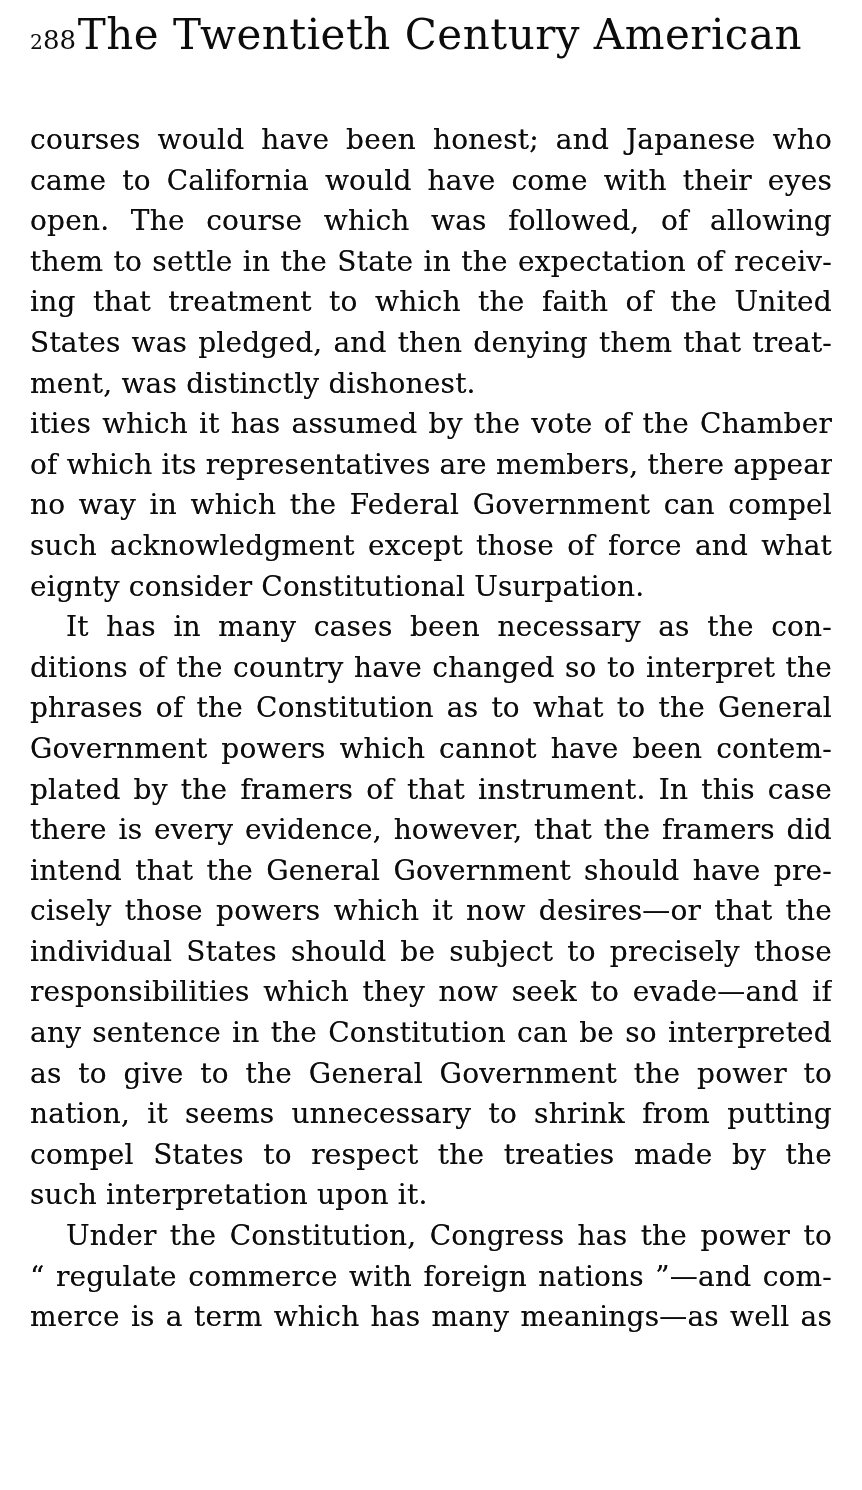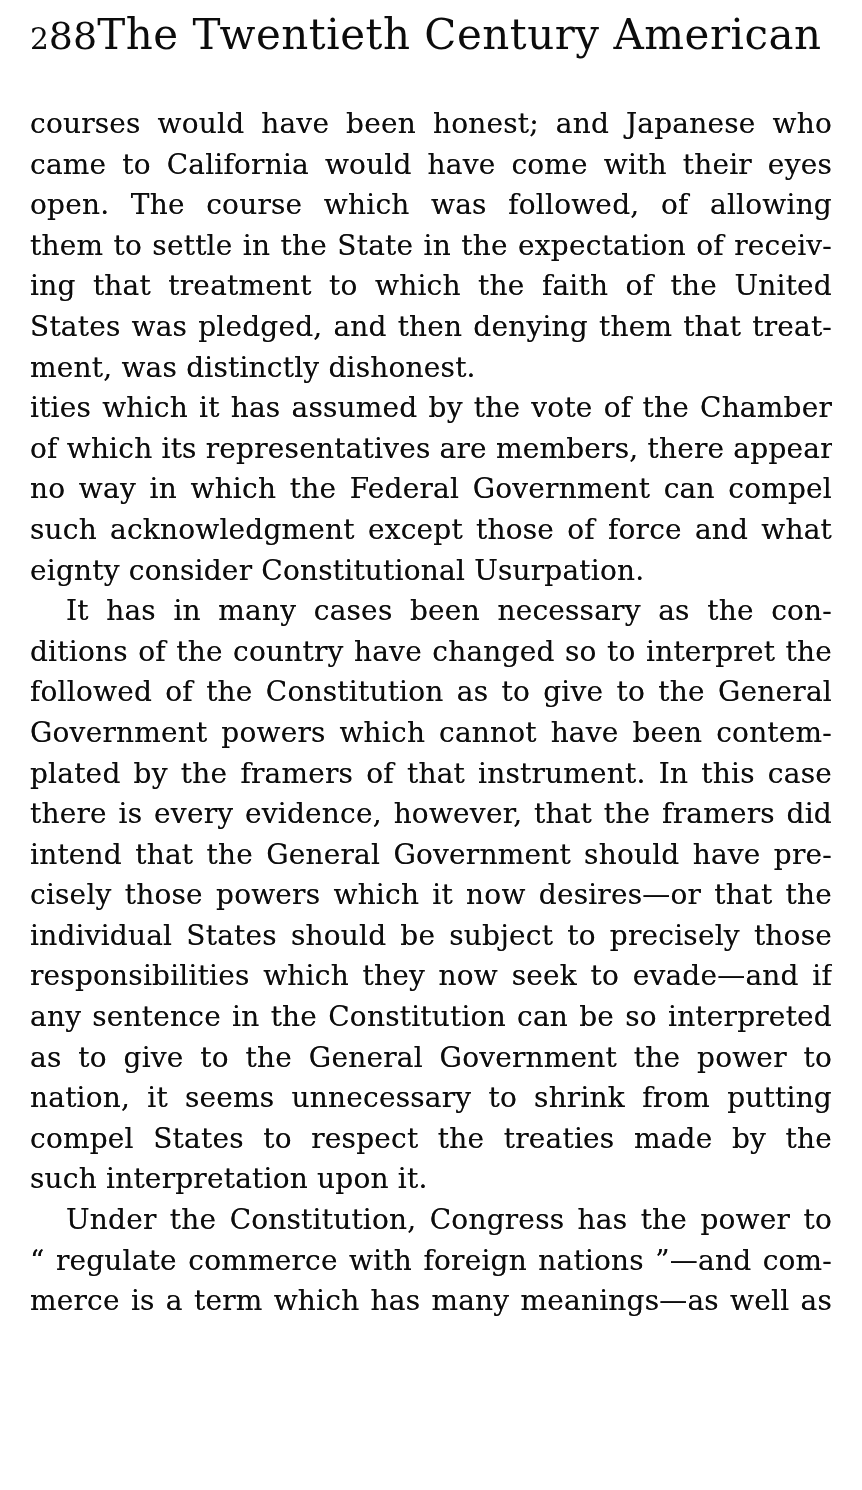--- a/index.html
+++ b/index.html
@@ -17,37 +17,37 @@
   }
   .page-header {
     display: flex;
     align-items: baseline;
     padding-top: 14px;
     height: 90px;
     box-sizing: border-box;
   }
   .pagenum {
     display: inline-block;
-    font-size: 38px;
+    font-size: 26px;
     line-height: 1;
     flex: 0 0 auto;
   }
   .pagenum::first-letter { font-size: 0.78em; }
   .runhead {
     flex: 1 1 auto;
     text-align: right;
     font-size: 42px;
     font-weight: normal;
     margin: 0 30px 0 0;
     line-height: 1;
     letter-spacing: 0.5px;
     white-space: nowrap;
   }
   .text-block {
-    margin-top: 14px;
+    margin-top: 30px;
   }
   .para { margin: 0; }
   .line {
     font-size: 28px;
     line-height: 40.6px;
     height: 40.6px;
     text-align: justify;
     text-align-last: justify;
     overflow: hidden;
     white-space: nowrap;
@@ -82,21 +82,21 @@
       <div class="para">
         <div class="line">ities which it has assumed by the vote of the Chamber</div>
         <div class="line">of which its representatives are members, there appears</div>
         <div class="line">no way in which the Federal Government can compel</div>
         <div class="line">such acknowledgment except those of force and what</div>
         <div class="line last">eignty consider Constitutional Usurpation.</div>
       </div>
       <div class="para">
         <div class="line first-indent">It has in many cases been necessary as the con-</div>
         <div class="line">ditions of the country have changed so to interpret the</div>
-        <div class="line">followed of the Constitution as to give to the General</div>
+        <div class="line">phrases of the Constitution as to what to the General</div>
         <div class="line">Government powers which cannot have been contem-</div>
         <div class="line">plated by the framers of that instrument.  In this case</div>
         <div class="line">there is every evidence, however, that the framers did</div>
         <div class="line">intend that the General Government should have pre-</div>
         <div class="line">cisely those powers which it now desires—or that the</div>
         <div class="line">individual States should be subject to precisely those</div>
         <div class="line">responsibilities which they now seek to evade—and if</div>
         <div class="line">any sentence in the Constitution can be so interpreted</div>
         <div class="line">as to give to the General Government the power to</div>
         <div class="line">nation, it seems unnecessary to shrink from putting</div>

